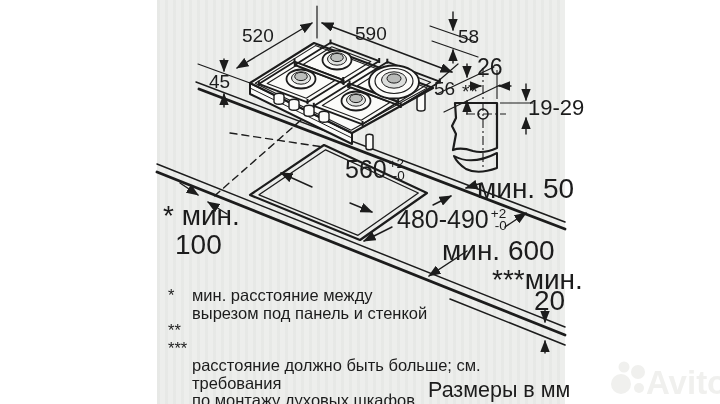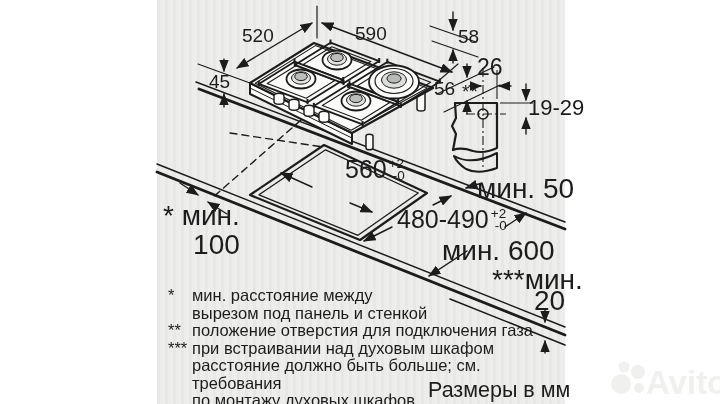--- a/index.html
+++ b/index.html
@@ -204,45 +204,43 @@
     </span>
 </div>
 <div class="lbl tolgrp" style="left:397px;top:207px;font-size:25px;">
   <span>480-490</span>
     <span class="tol">
       <span>+2</span>
       <span>-0</span>
     </span>
 </div>
 
-<div class="lbl fs21 minside" style="left:163px;top:202px;text-align:right;">
+<div class="lbl fs21 minside" style="left:163px;top:202px;">
   <span>* мин.</span>
   <span class="v">100</span>
 </div>
 <div class="lbl fs21" style="left:477px;top:175px;">мин. 50</div>
 <div class="lbl fs21" style="left:442px;top:237px;">мин. 600</div>
 <div class="lbl fs21" style="left:492px;top:266px;">***мин.</div>
 <div class="lbl fs21" style="left:534px;top:287px;">20</div>
 
 <div class="footnotes">
   <div class="fn-row">
     <span class="fn-marker">*</span>
     <span>мин. расстояние между</span>
   </div>
   <div class="fn-row">
     <span class="fn-marker"></span>
     <span>вырезом под панель и стенкой</span>
   </div>
   <div class="fn-row">
     <span class="fn-marker">**</span>
-    <span>положение отверстия для подключения газа</span>
   </div>
   <div class="fn-row">
     <span class="fn-marker">***</span>
-    <span>при встраивании над духовым шкафом</span>
   </div>
   <div class="fn-row">
     <span class="fn-marker"></span>
     <span>расстояние должно быть больше; см. требования</span>
   </div>
   <div class="fn-row">
     <span class="fn-marker"></span>
     <span>по монтажу духовых шкафов</span>
   </div>
 </div>

